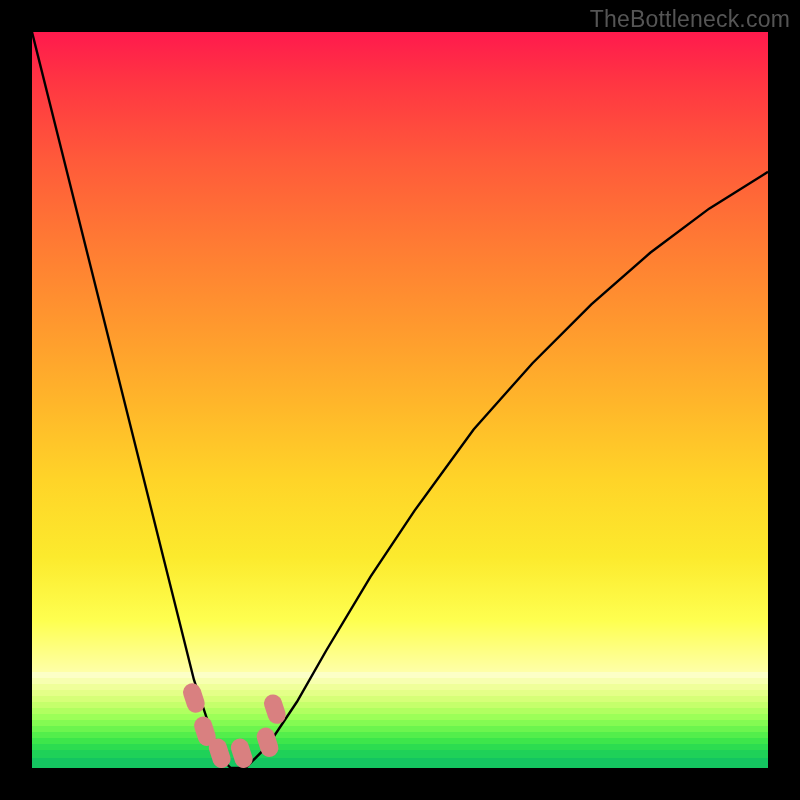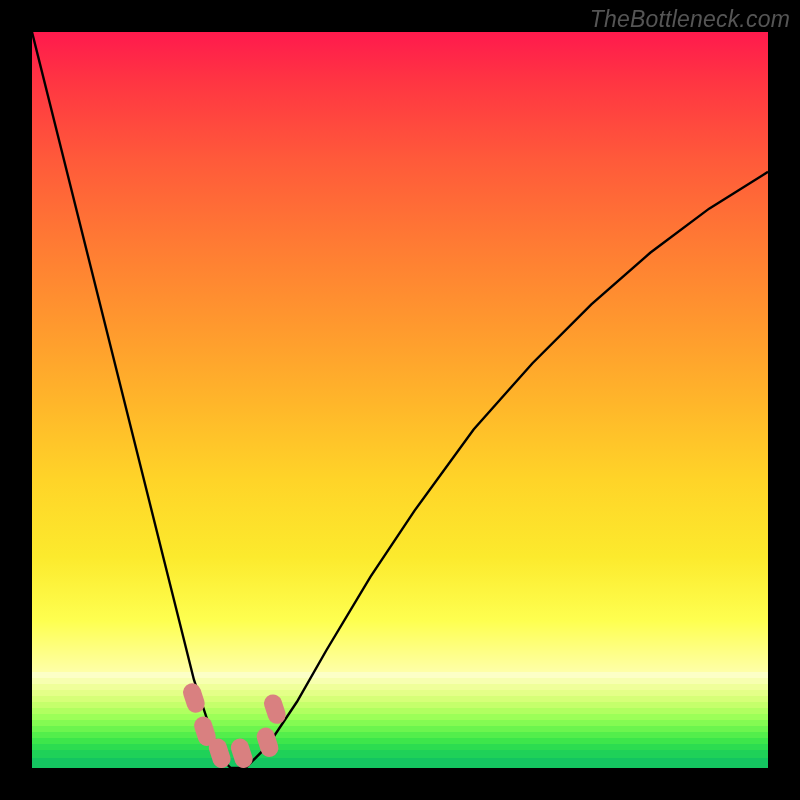--- a/index.html
+++ b/index.html
@@ -11,21 +11,20 @@
     overflow: hidden;
     font-family: Arial, Helvetica, sans-serif;
   }
   .frame {
     position: absolute;
     top: 0;
     left: 0;
     width: 800px;
     height: 800px;
     background: #000;
-    font-style: italic;
   }
   .plot-area {
     position: absolute;
     top: 32px;
     left: 32px;
     width: 736px;
     height: 736px;
     overflow: hidden;
   }
   .gradient-upper {

